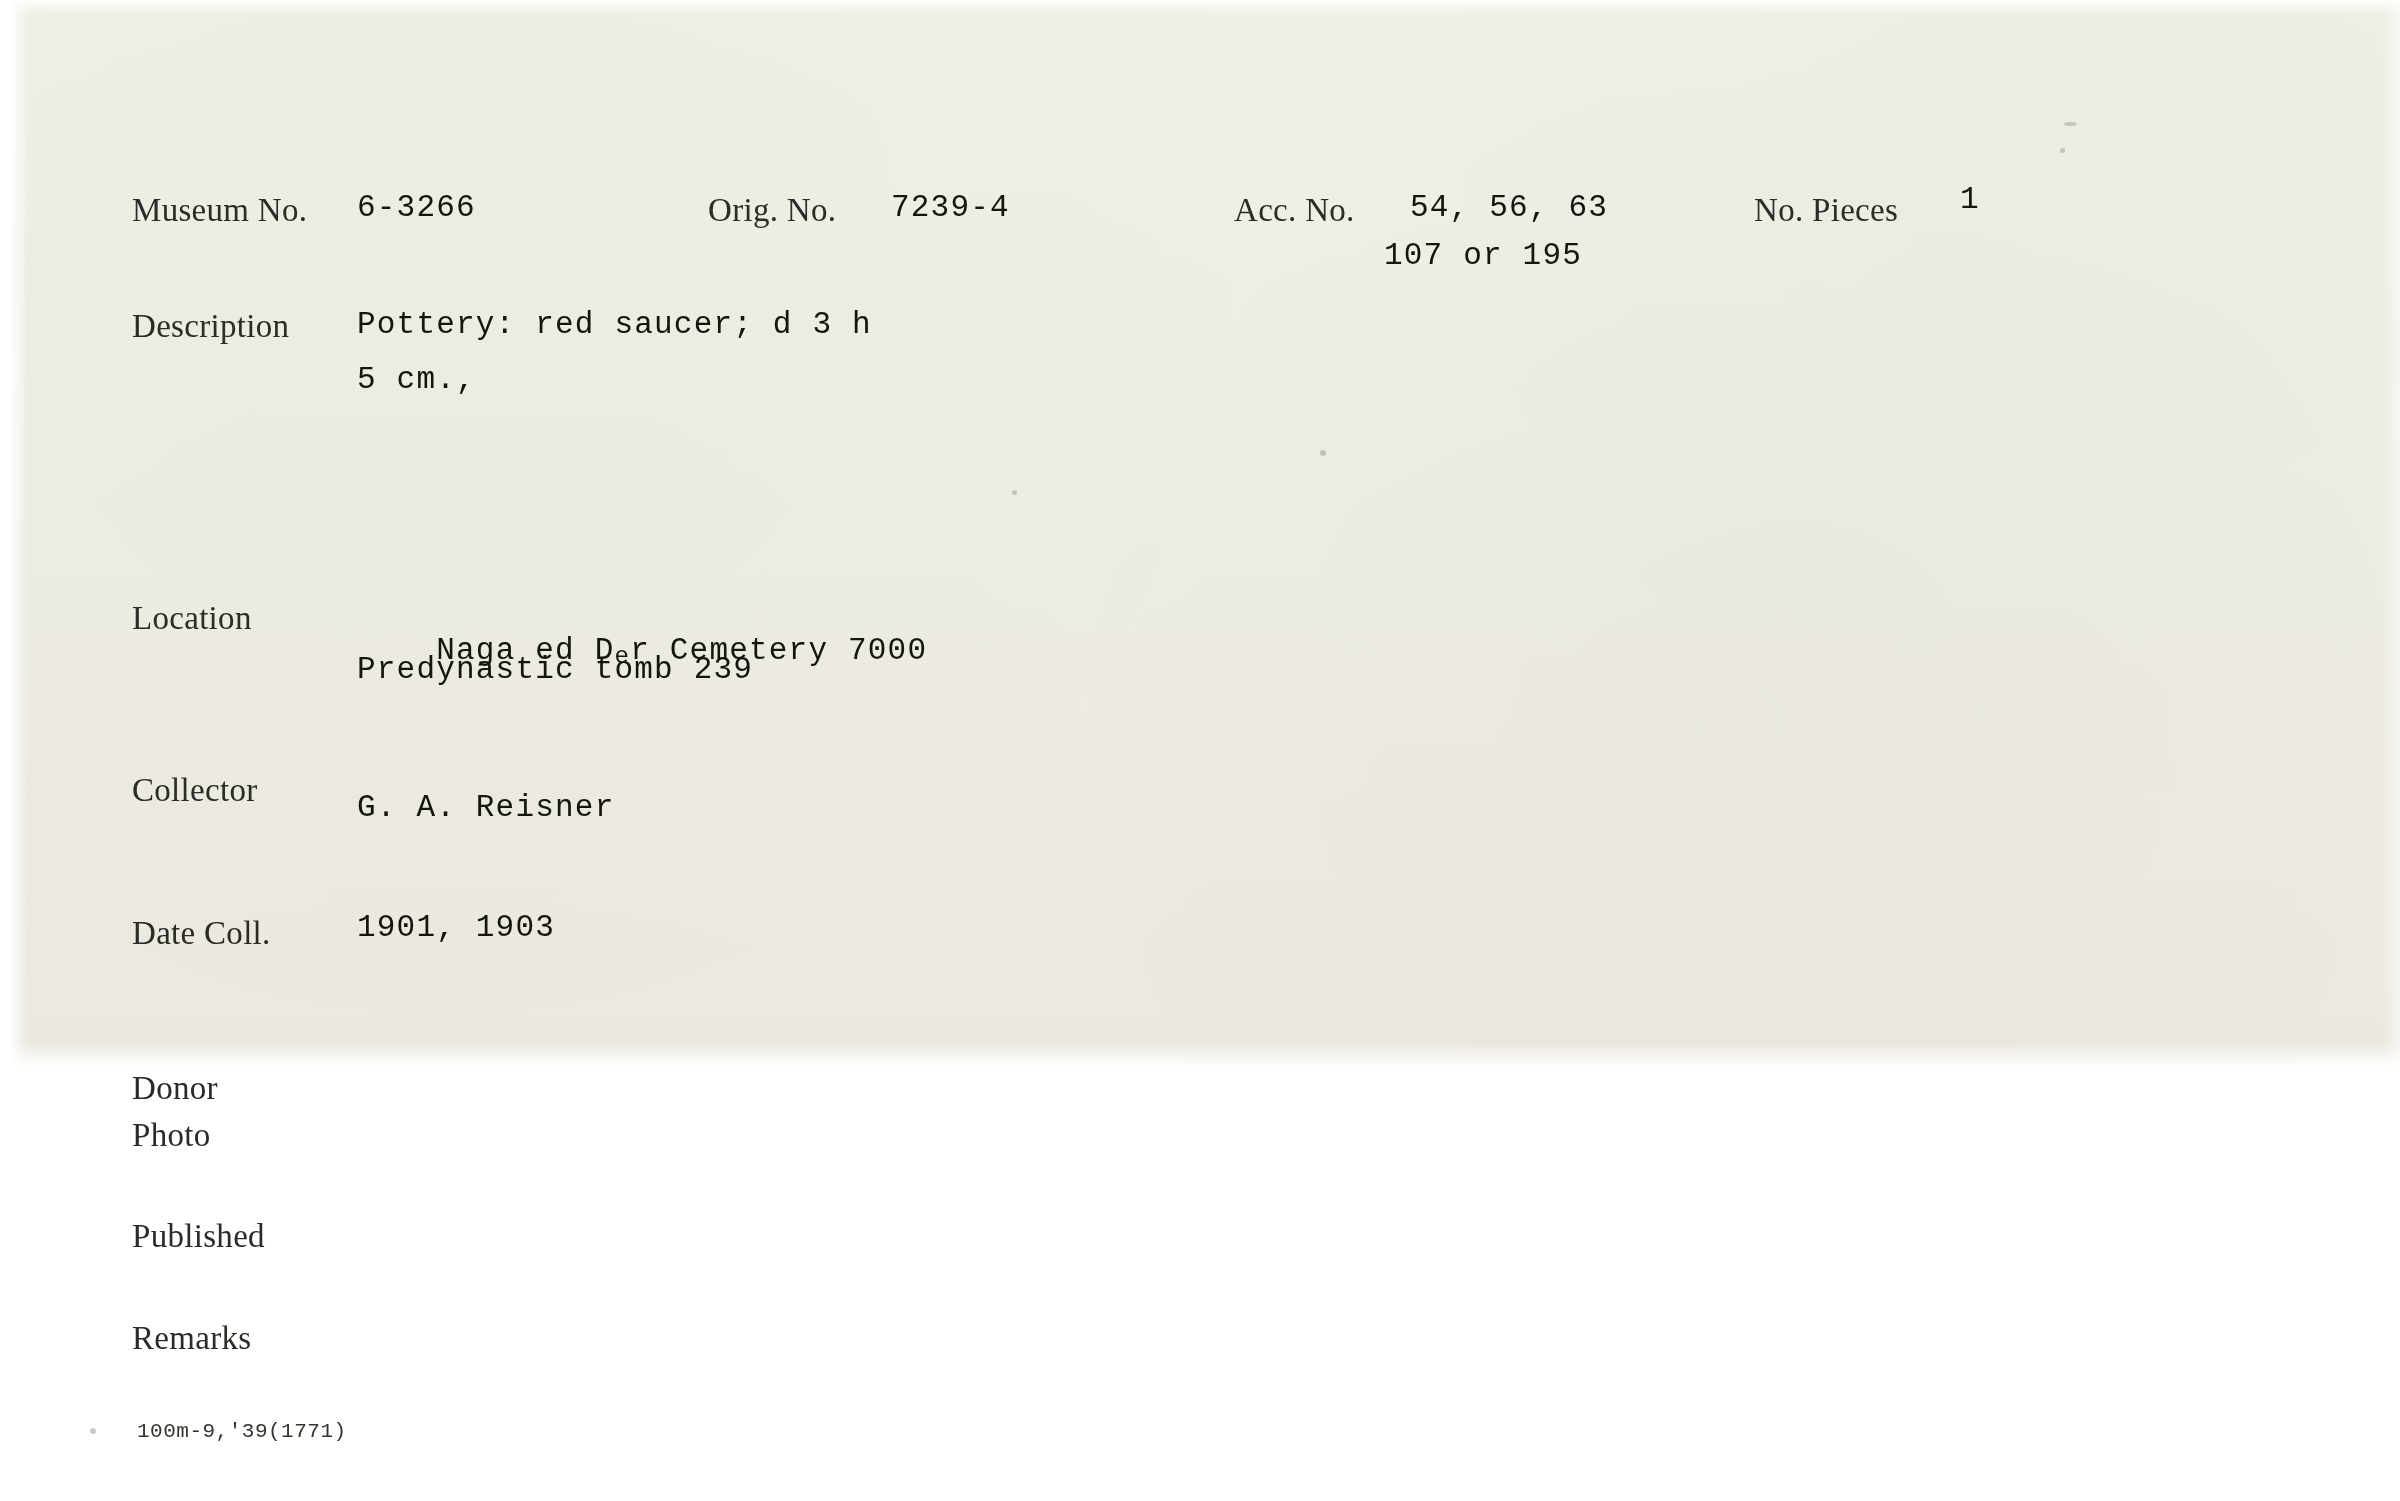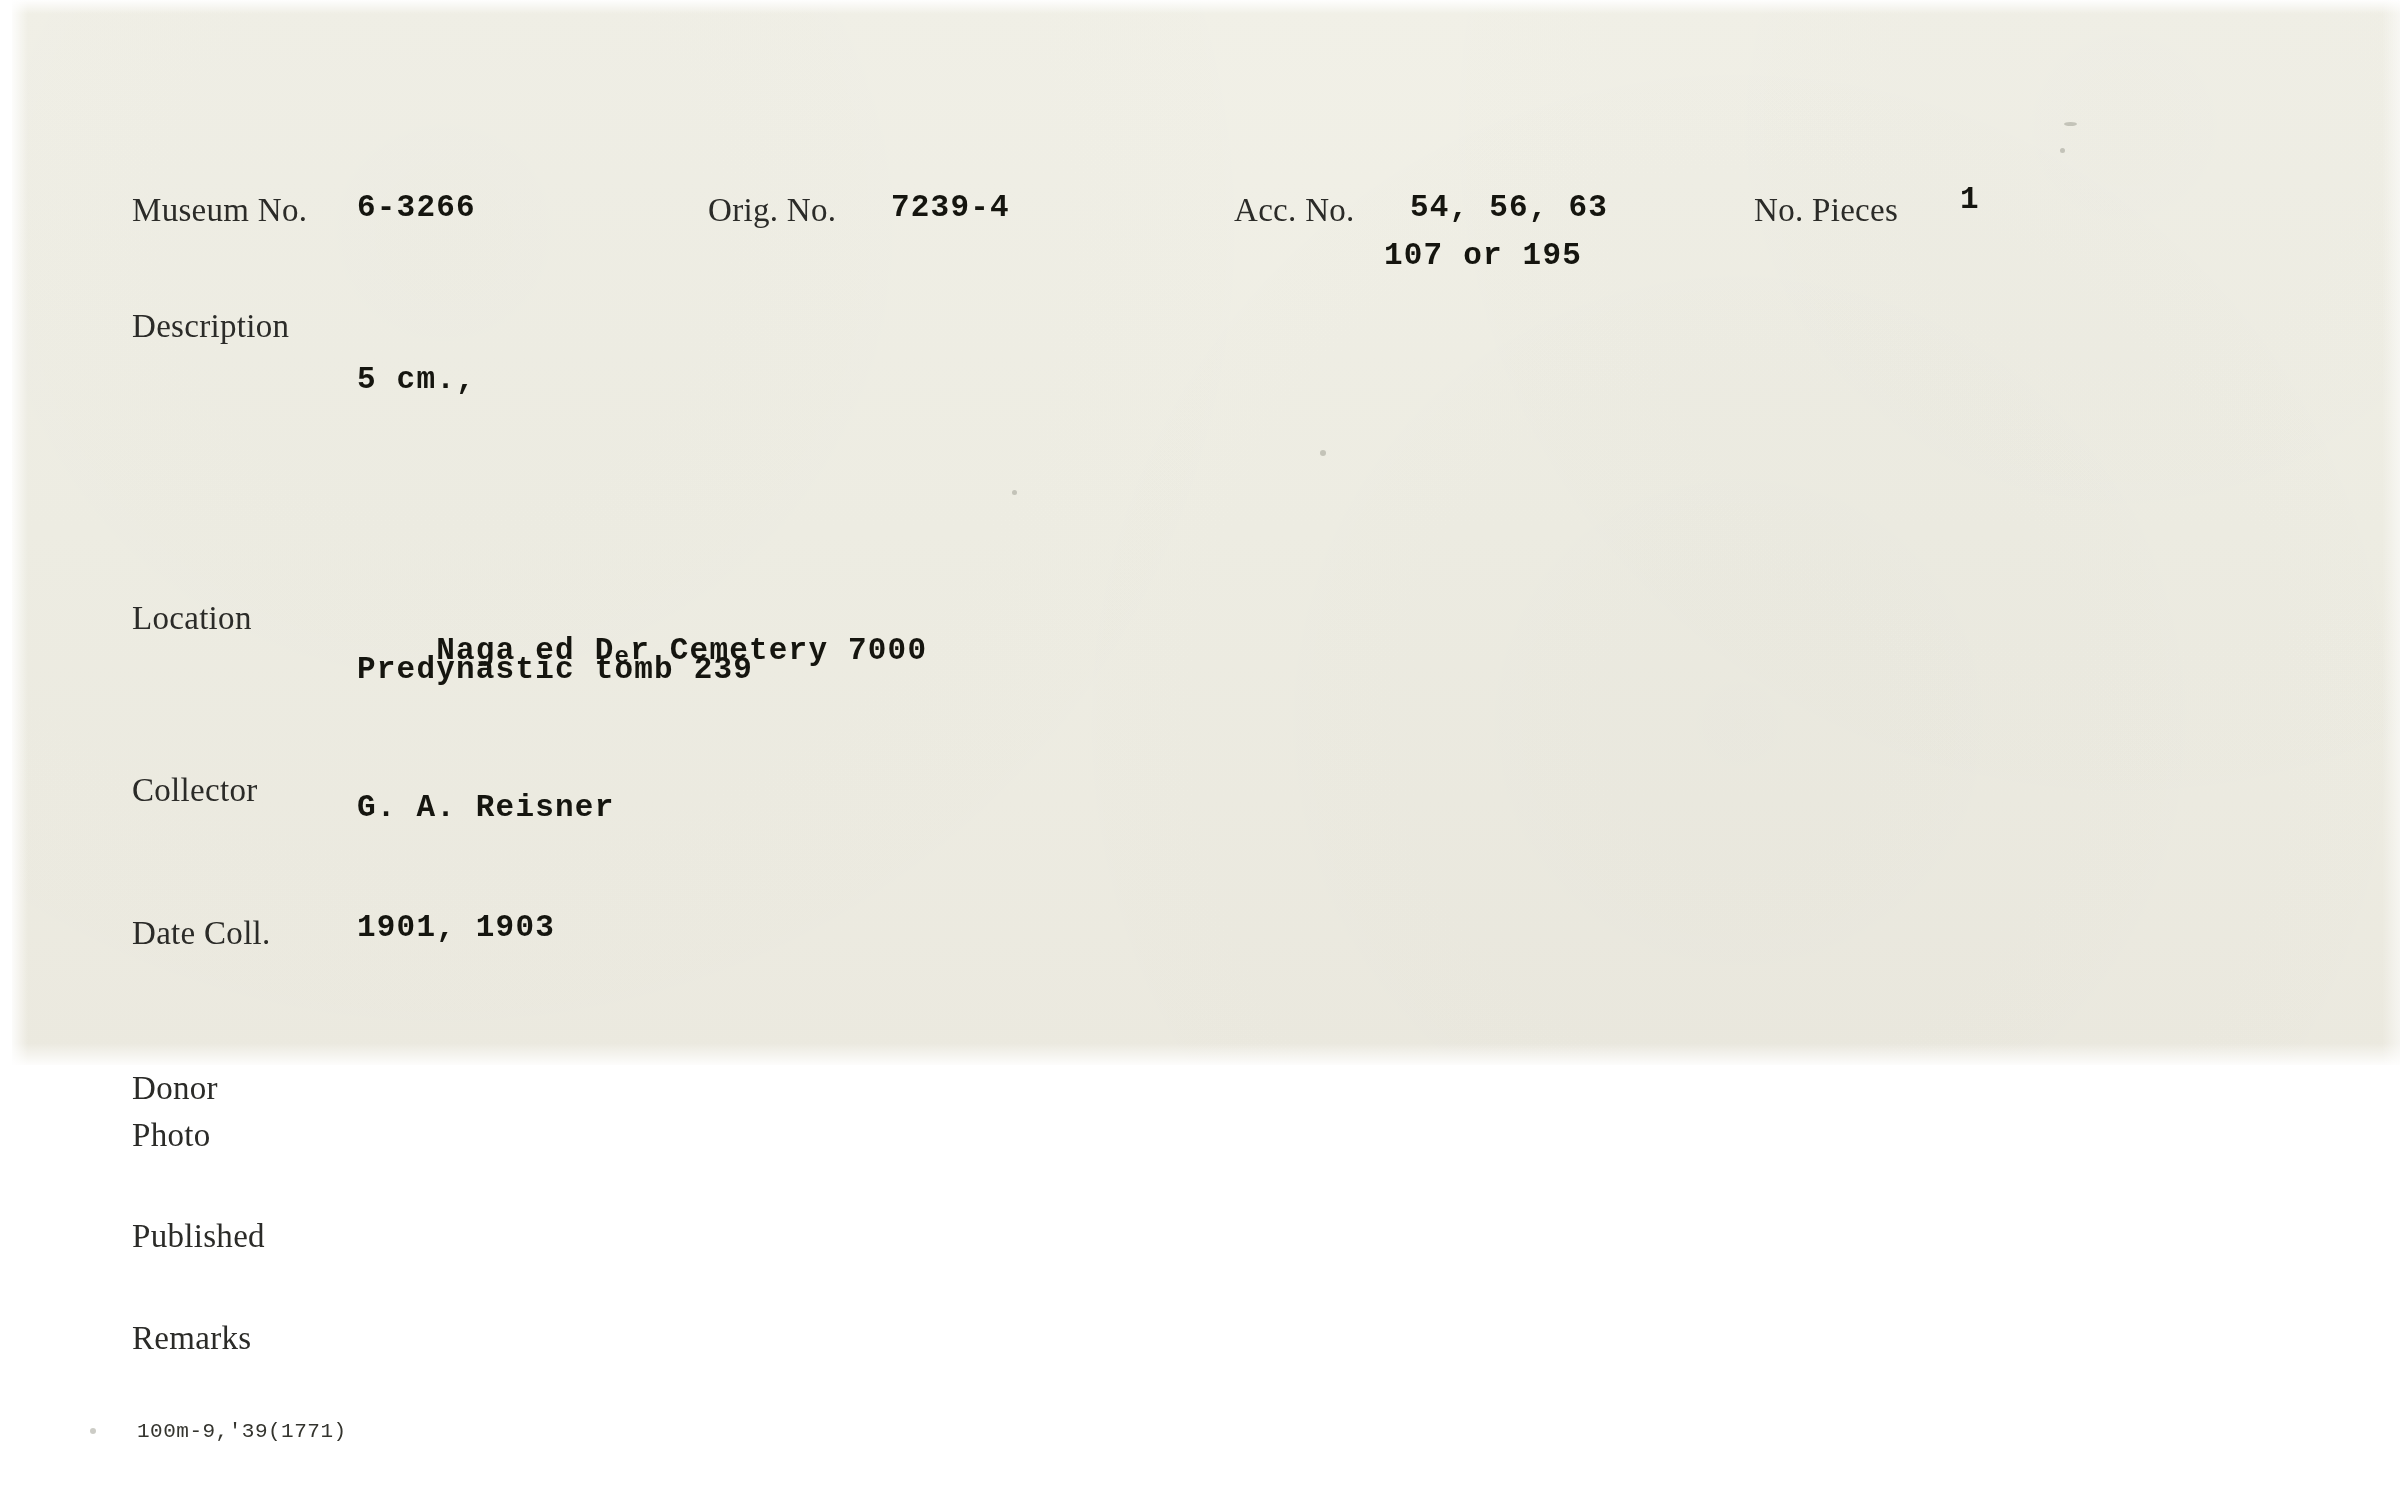--- a/index.html
+++ b/index.html
@@ -53,21 +53,21 @@
     font-size: 33px;
     color: #2b2b28;
     letter-spacing: 0.3px;
     white-space: nowrap;
   }
 
   .typed {
     position: absolute;
     font-family: "Liberation Mono", monospace;
     font-size: 31px;
-    font-weight: bold;
+    font-weight: normal;
     color: #15150f;
     letter-spacing: 1.2px;
     white-space: pre;
   }
 
   .footer {
     position: absolute;
     left: 125px;
     top: 1420px;
     font-family: "Liberation Mono", monospace;
@@ -113,20 +113,21 @@
   <div class="typed" style="left:879px; top:190px;">7239-4</div>
 
   <div class="label" style="left:1222px; top:192px;">Acc. No.</div>
   <div class="typed" style="left:1398px; top:190px;">54, 56, 63</div>
   <div class="typed" style="left:1372px; top:238px;">107 or 195</div>
 
   <div class="label" style="left:1742px; top:192px;">No. Pieces</div>
   <div class="typed" style="left:1948px; top:182px;">1</div>
 
   <div class="label" style="left:120px; top:308px;">Description</div>
+  <div class="typed" style="left:345px; top:307px;">Pottery: red saucer; d 3 h</div>
   <div class="typed" style="left:345px; top:362px;">5 cm.,</div>
 
   <div class="label" style="left:120px; top:600px;">Location</div>
   <div class="typed" style="left:345px; top:598px;">
     <span>Naga ed D</span><span class="sub">e</span><span>r Cemetery 7000</span>
   </div>
   <div class="typed" style="left:345px; top:652px;">Predynastic tomb 239</div>
 
   <div class="label" style="left:120px; top:772px;">Collector</div>
   <div class="typed" style="left:345px; top:790px;">G. A. Reisner</div>

